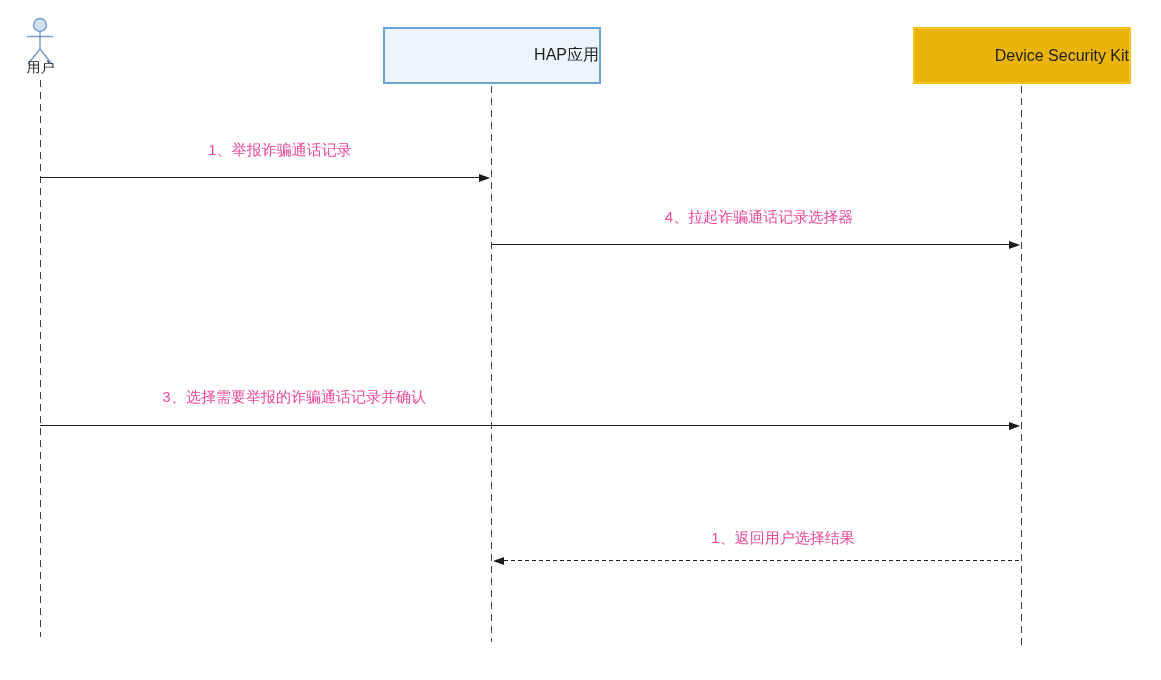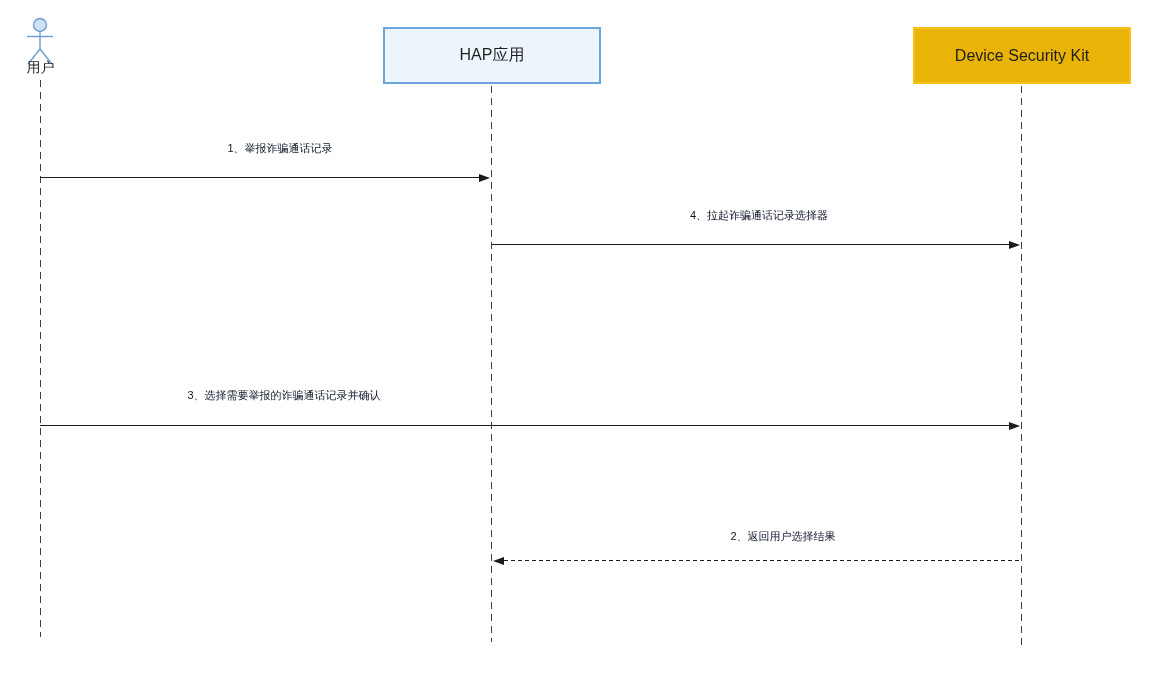--- a/index.html
+++ b/index.html
@@ -36,21 +36,21 @@
   }
 
   
   .participant {
     position: absolute;
     top: 27px;
     width: 214px;
     height: 53px;
     display: flex;
     align-items: center;
-    justify-content: center;
+    justify-content: flex-end;
     font-size: 16px;
     color: #1f1f1f;
     white-space: nowrap;
   }
   .participant.hap {
     left: 383px;
     background: #ecf5fc;
     border: 2px solid #6aa5dc;
   }
   .participant.dsk {
@@ -67,22 +67,22 @@
   }
   .lifeline.user { left: 40px;   top: 80px; height: 557px; }
   .lifeline.hap  { left: 491px;  top: 86px; height: 556px; }
   .lifeline.dsk  { left: 1021px; top: 86px; height: 564px; }
 
   
   .msg-label {
     position: absolute;
     width: 300px;
     text-align: center;
-    font-size: 11px;
-    color: #0f172a;
+    font-size: 15px;
+    color: #ec4899;
     white-space: nowrap;
   }
   .msg-line {
     position: absolute;
     height: 1px;
     background: #1c1c1c;
   }
   .msg-line.dashed {
     background: repeating-linear-gradient(to right, #1c1c1c 0 4px, transparent 4px 7px);
   }
@@ -100,21 +100,21 @@
   .label-1 { left: 130px; top: 141px; }
   .line-1  { left: 40px;  top: 177px; width: 439px; }
   .head-1  { left: 479px; top: 174px; }
 
   
   .label-2 { left: 609px; top: 208px; }
   .line-2  { left: 492px; top: 244px; width: 517px; }
   .head-2  { left: 1009px; top: 241px; }
 
   
-  .label-3 { left: 134px; top: 388px; }
+  .label-3 { left: 144px; top: 388px; font-family: Liberation Mono, monospace; }
   .line-3  { left: 40px;  top: 425px; width: 969px; }
   .head-3  { left: 1009px; top: 422px; }
 
   
   .label-4 { left: 633px; top: 529px; }
   .line-4  { left: 504px; top: 560px; width: 517px; }
   .head-4  { left: 493px; top: 557px; }
 </style>
 </head>
 <body>
@@ -146,17 +146,17 @@
   <div class="arrowhead right head-1"></div>
 
   <div class="msg-label label-2">4、拉起诈骗通话记录选择器</div>
   <div class="msg-line line-2"></div>
   <div class="arrowhead right head-2"></div>
 
   <div class="msg-label label-3">3、选择需要举报的诈骗通话记录并确认</div>
   <div class="msg-line line-3"></div>
   <div class="arrowhead right head-3"></div>
 
-  <div class="msg-label label-4">2、返回用户选择结果</div>
+  <div class="msg-label label-4">1、返回用户选择结果</div>
   <div class="msg-line dashed line-4"></div>
   <div class="arrowhead left head-4"></div>
 
 </div>
 
 </body></html>

